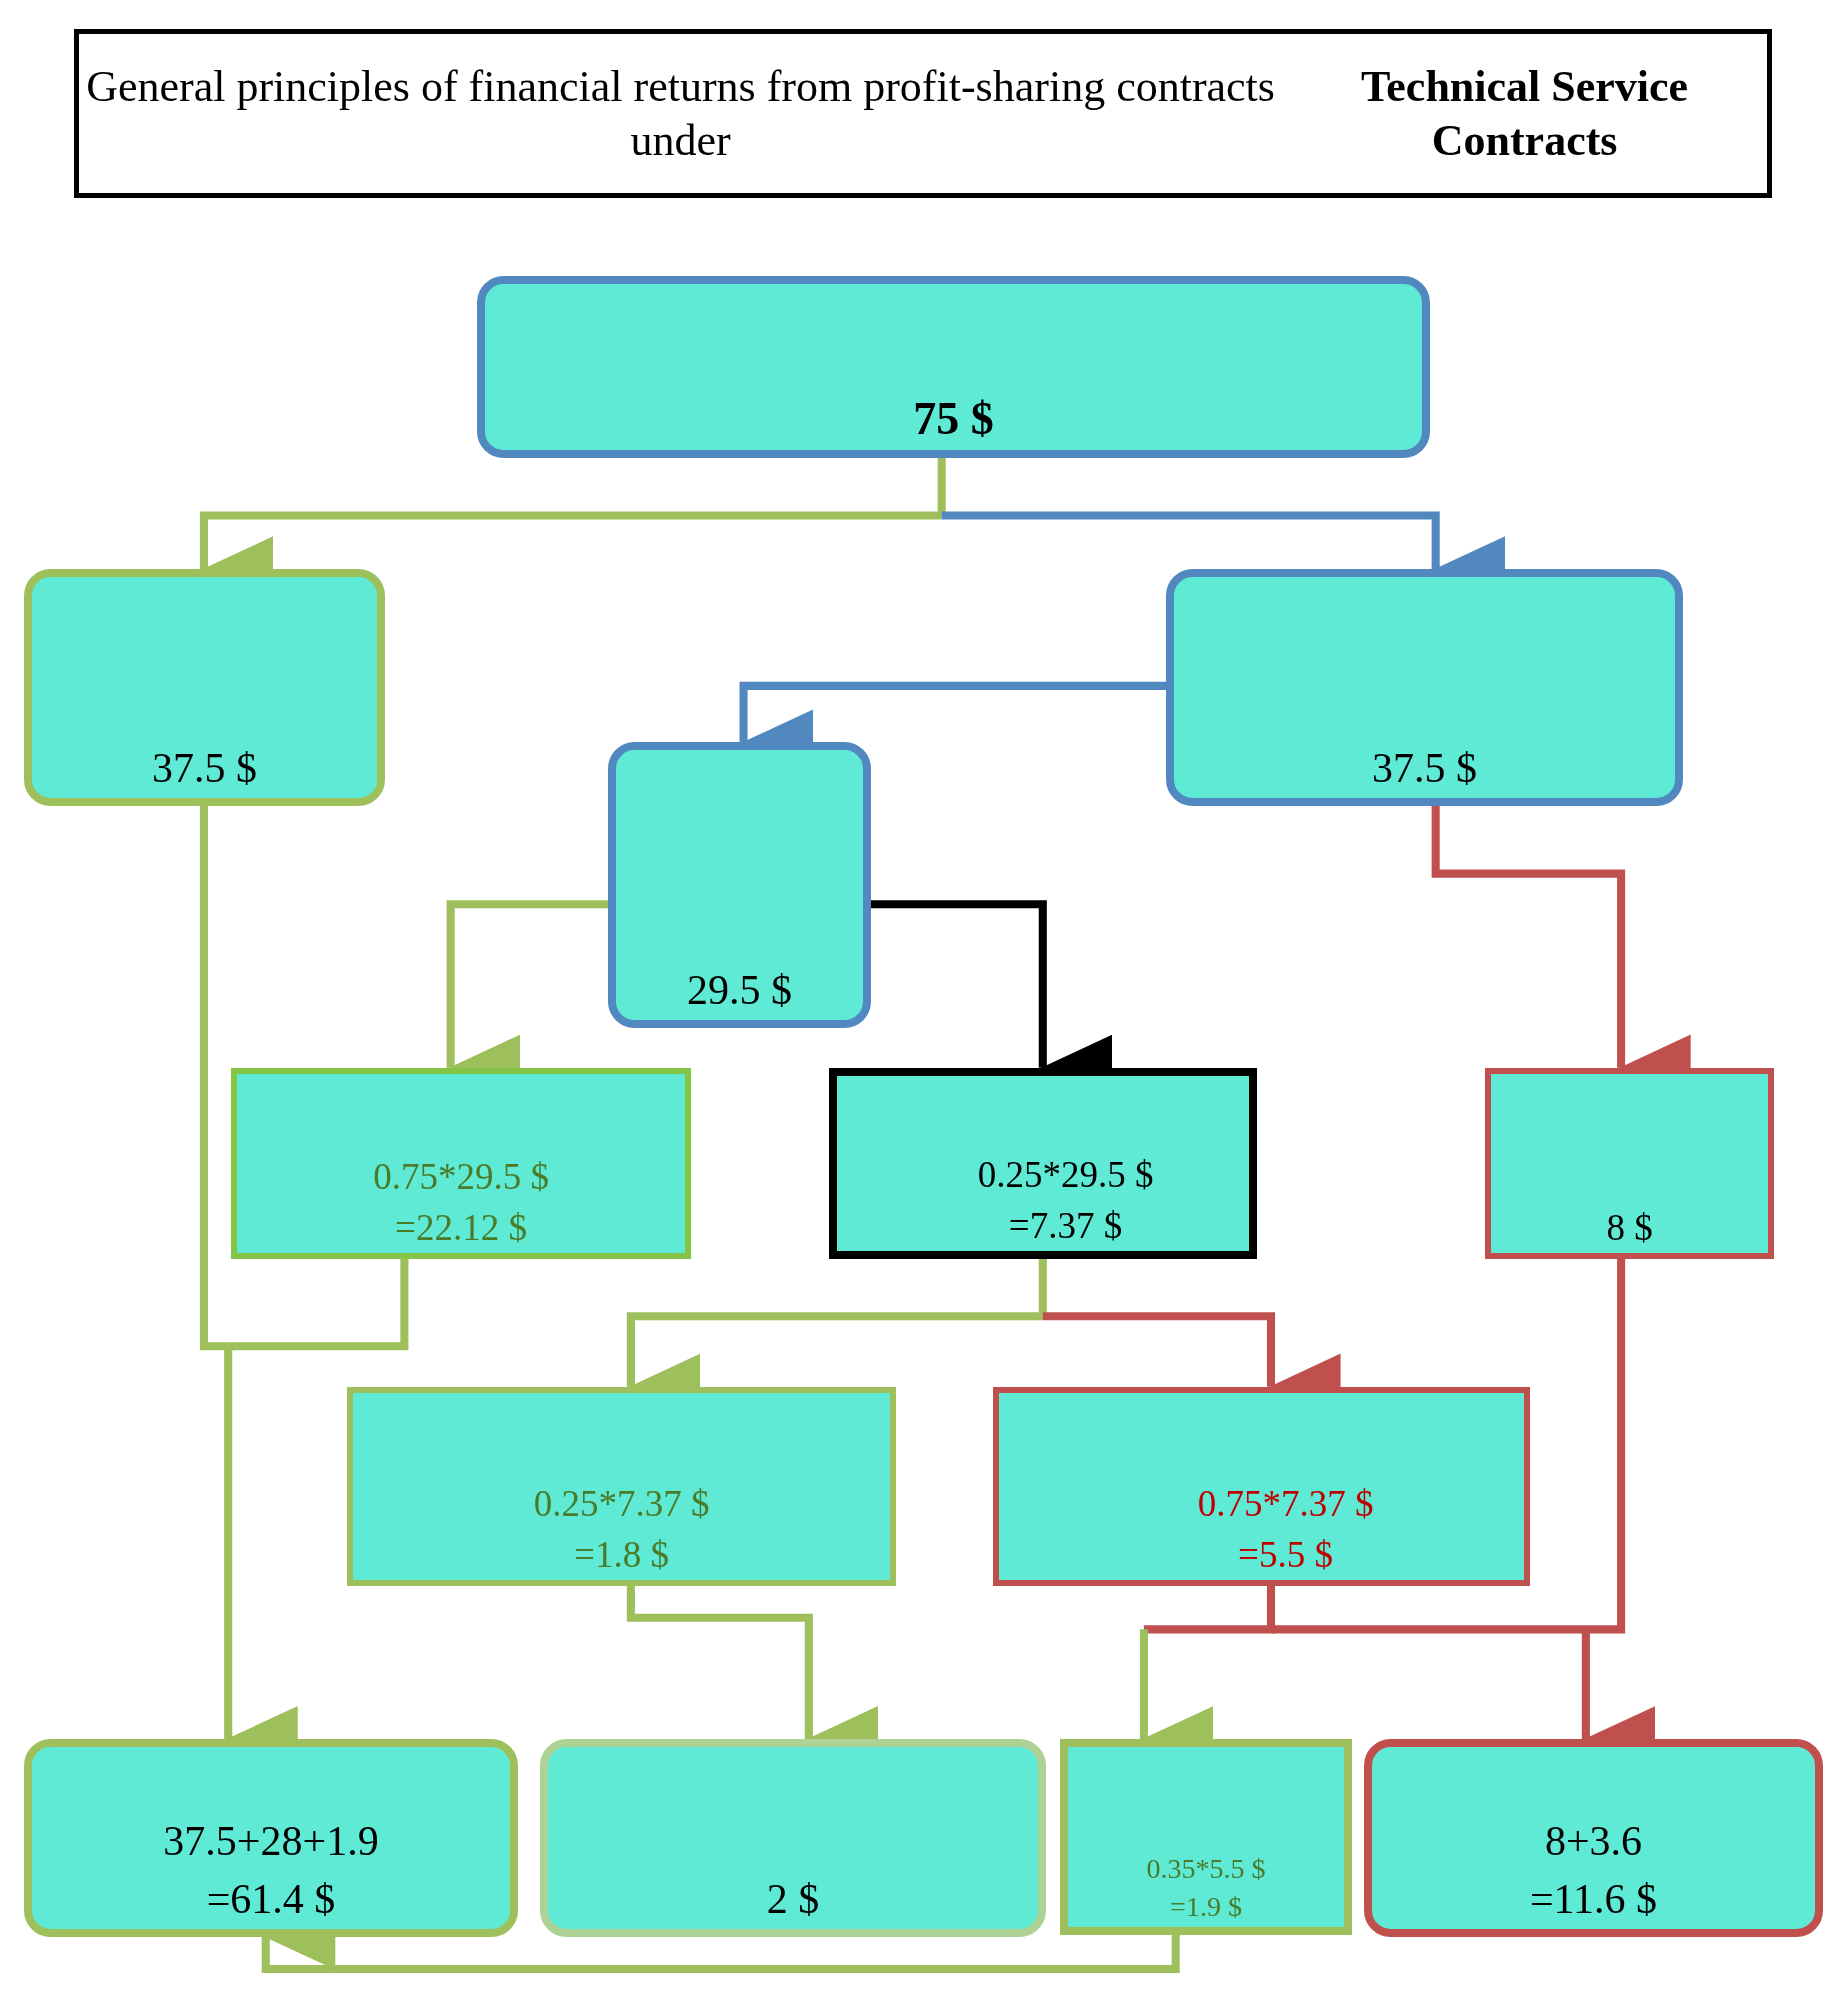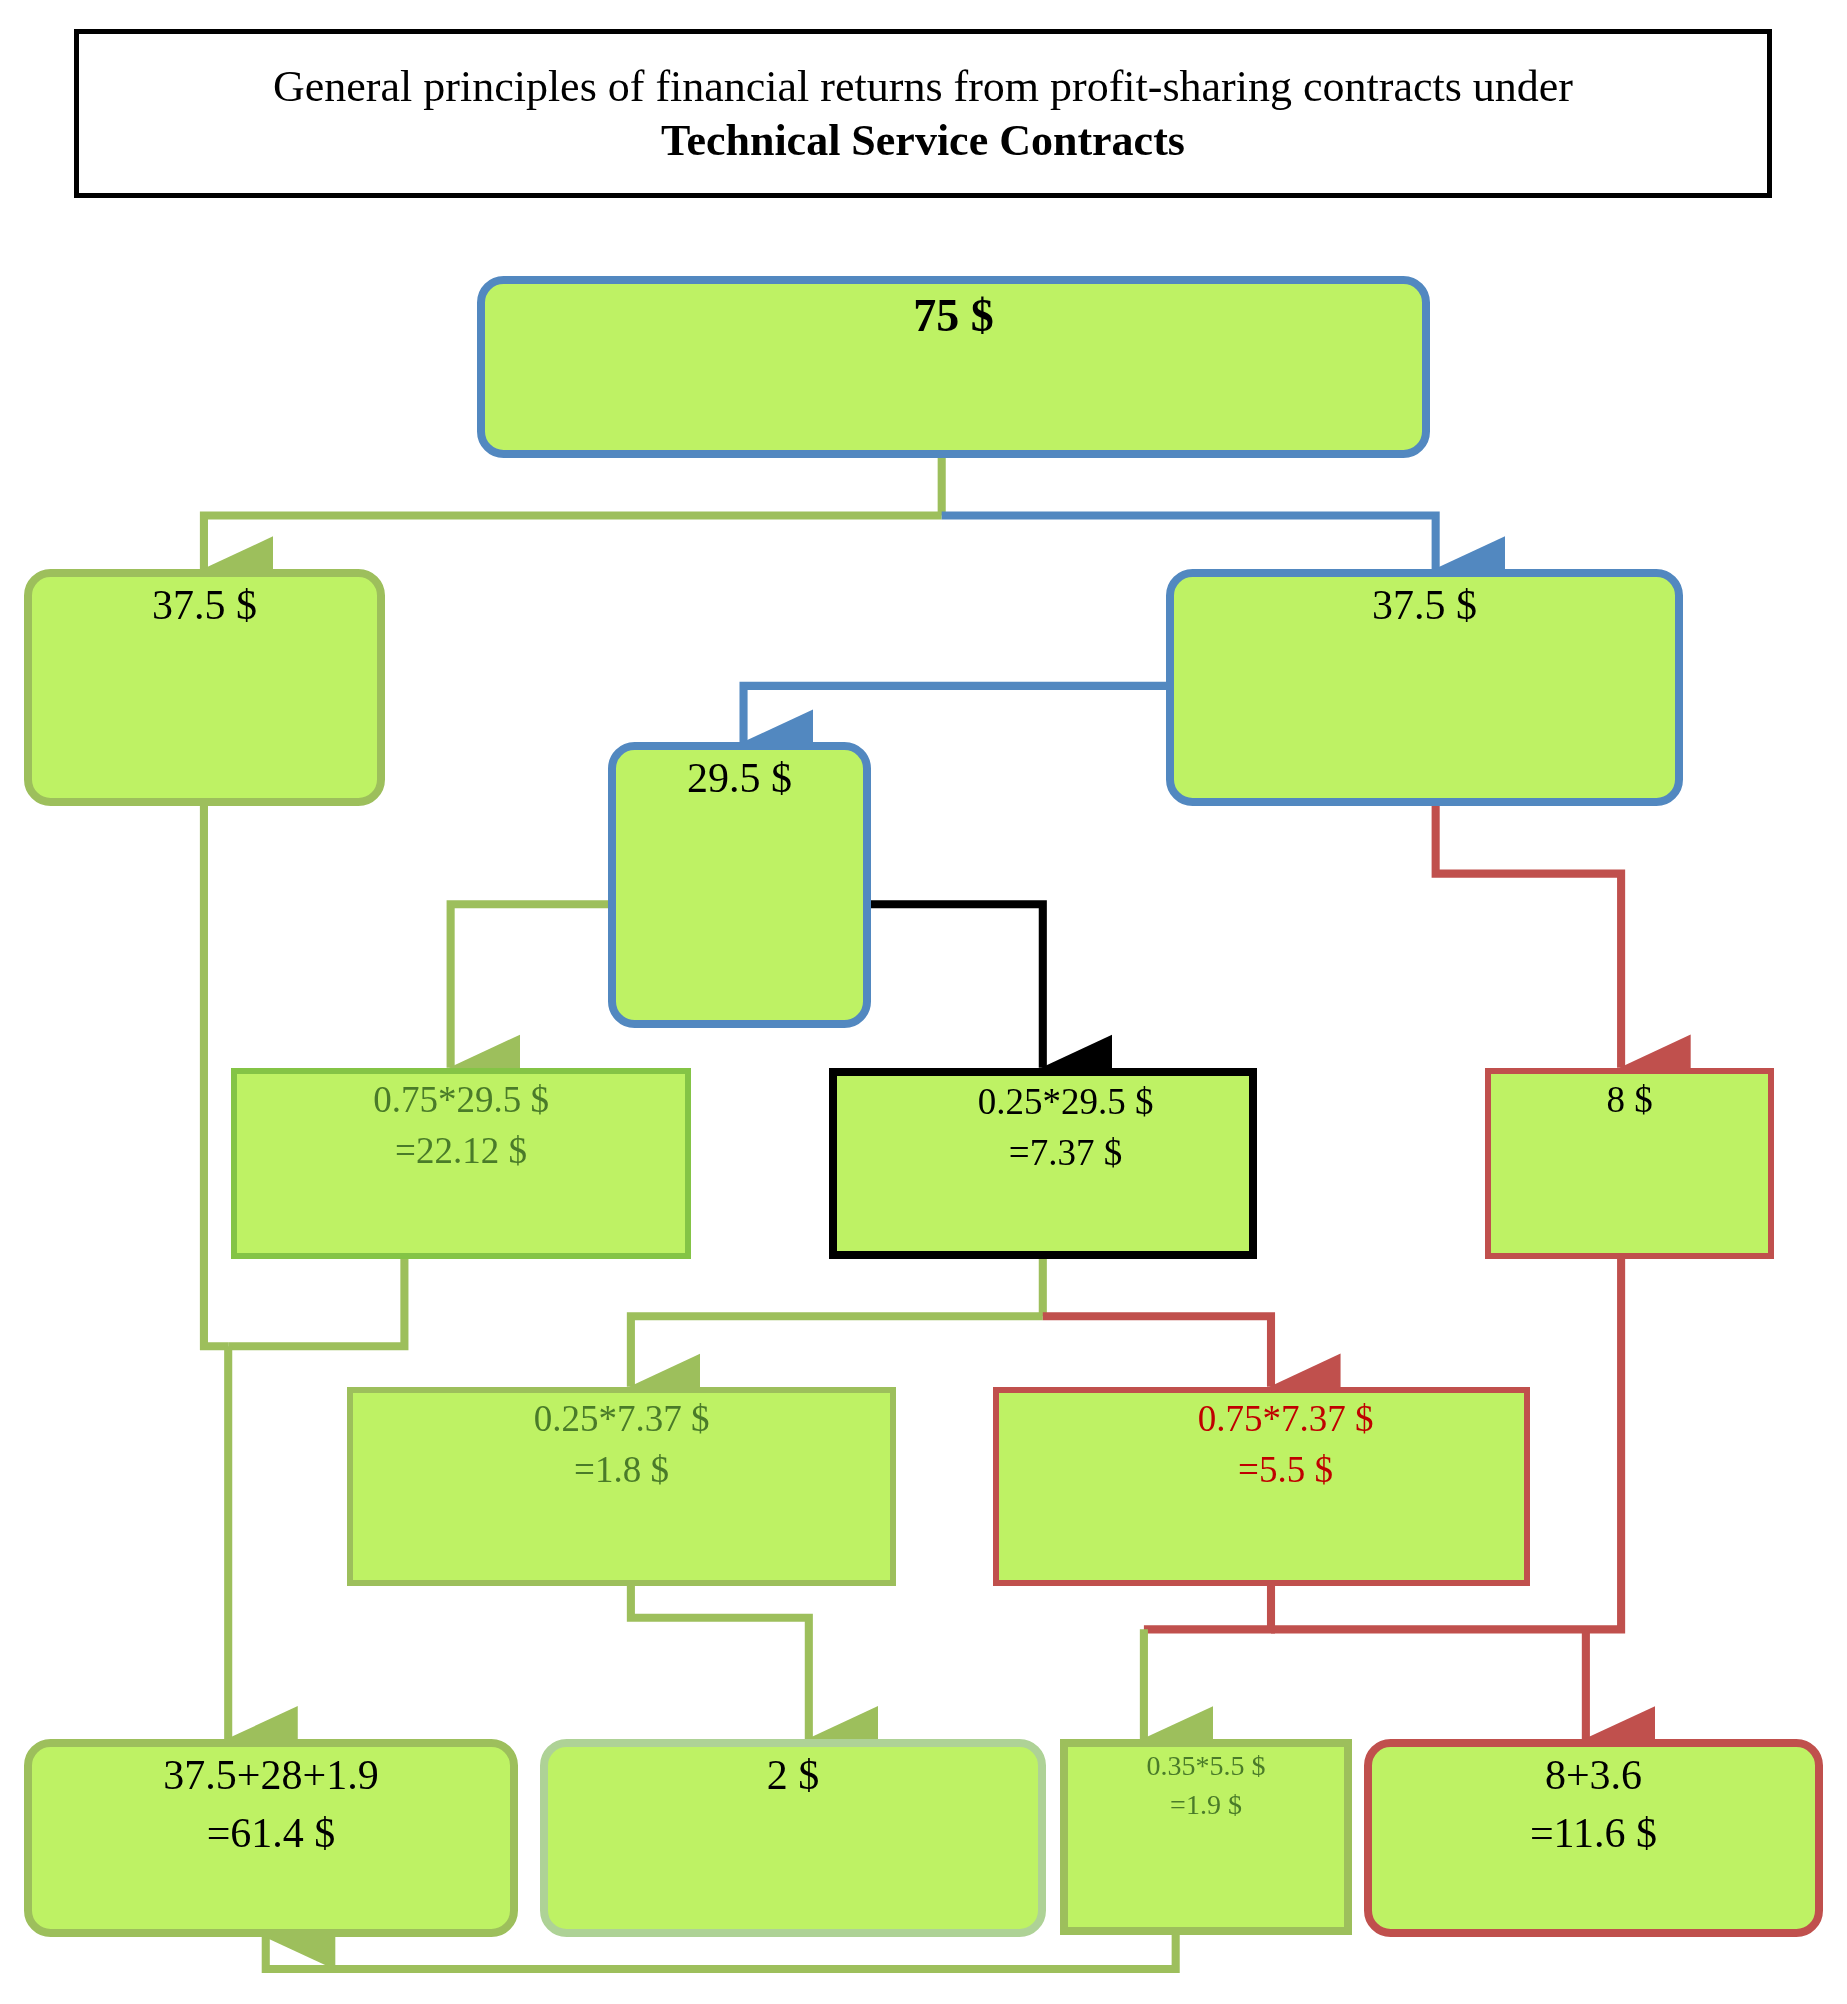--- a/index.html
+++ b/index.html
@@ -2,28 +2,28 @@
 <html style="font-size:9.2px"><head>
 <meta charset="utf-8">
 <style>
   html,body{margin:0;padding:0;background:#ffffff;}
   body{width:1847px;height:2005px;font-family:"Liberation Serif",serif;}
   #stage{position:relative;width:1847px;height:2005px;background:#fff;overflow:hidden;}
   #wires{position:absolute;left:0;top:0;width:1847px;height:2005px;}
   .title-box{
     position:absolute;left:74px;top:29px;width:1698px;height:169px;
     border:5.2px solid #000000;background:#fff;box-sizing:border-box;
-    display:flex;flex-direction:column;align-items:center;justify-content:center;
+    display:flex;flex-direction:row;align-items:center;justify-content:center;
     text-align:center;
   }
   .title-line1{font-size:44px;color:#000;line-height:1.22;}
   .title-line2{font-size:44px;color:#000;font-weight:bold;line-height:1.22;}
   .node{
-    position:absolute;background:#bef264;box-sizing:border-box;
-    display:flex;flex-direction:column;align-items:center;justify-content:flex-start;
+    position:absolute;background:#5eead4;box-sizing:border-box;
+    display:flex;flex-direction:column;align-items:center;justify-content:flex-end;
     text-align:center;line-height:1.38;
   }
   .node .ln{display:block;}
   .rounded{border-radius:26.6px;}
   .sq{border-radius:0;}
   .bw14{border-width:8px;border-style:solid;}
   .bw11{border-width:6.4px;border-style:solid;}
   .c-blue{border-color:#5288c0;}
   .c-green{border-color:#9dbf5c;}
   .c-brightgreen{border-color:#84c446;}

